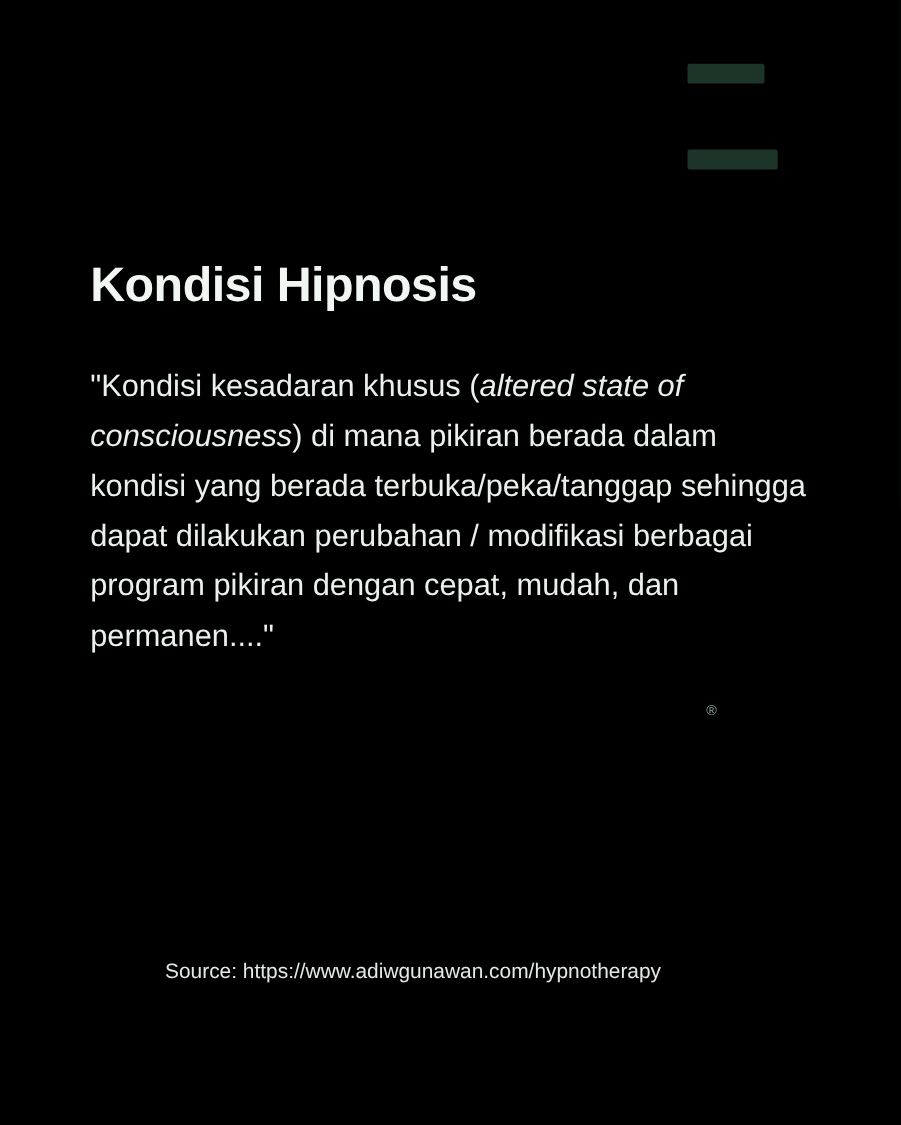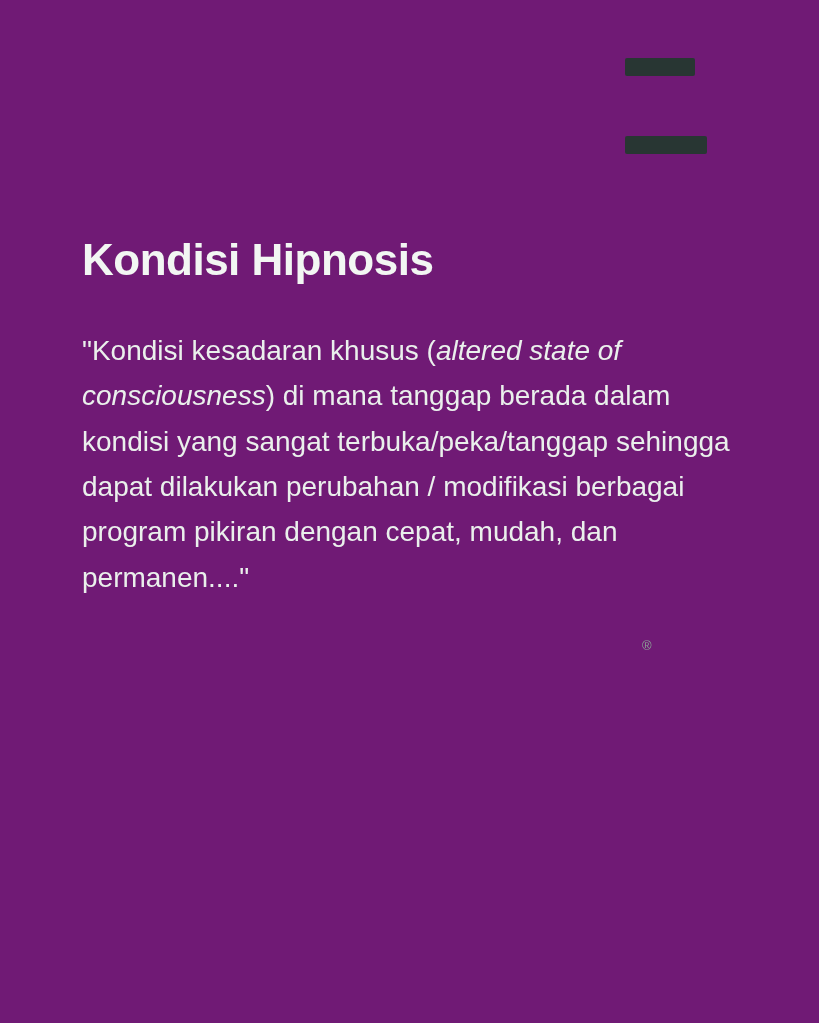--- a/index.html
+++ b/index.html
@@ -11,21 +11,21 @@
     width: 819px;
     height: 1023px;
     overflow: hidden;
     font-family: "Liberation Sans", sans-serif;
     color: #eef2ef;
     position: relative;
   }
   .slide {
     position: absolute;
     inset: 0;
-    background: #701a75;
+    background: #000000;
   }
   
   .ghost {
     position: absolute;
     background: #203a2c;
     border-radius: 2px;
     opacity: 0.9;
   }
   .ghost-1 { left: 625px; top: 58px; width: 70px; height: 18px; }
   .ghost-2 { left: 625px; top: 136px; width: 82px; height: 18px; }
@@ -83,20 +83,21 @@
 <body>
 
 <div class="slide">
 
   <div class="ghost ghost-1"></div>
   <div class="ghost ghost-2"></div>
 
   <div class="title">Kondisi Hipnosis</div>
 
   <div class="quote">
-    <span>"Kondisi kesadaran khusus (</span><em>altered state of consciousness</em><span>) di mana tanggap berada dalam kondisi yang sangat terbuka/peka/tanggap sehingga dapat dilakukan perubahan / modifikasi berbagai program pikiran dengan cepat, mudah, dan permanen...."</span>
+    <span>"Kondisi kesadaran khusus (</span><em>altered state of consciousness</em><span>) di mana pikiran berada dalam kondisi yang berada terbuka/peka/tanggap sehingga dapat dilakukan perubahan / modifikasi berbagai program pikiran dengan cepat, mudah, dan permanen...."</span>
   </div>
 
   <div class="reg-mark">®</div>
 
 
+  <div class="source">Source: https://www.adiwgunawan.com/hypnotherapy</div>
 
 </div>
 
 </body></html>

